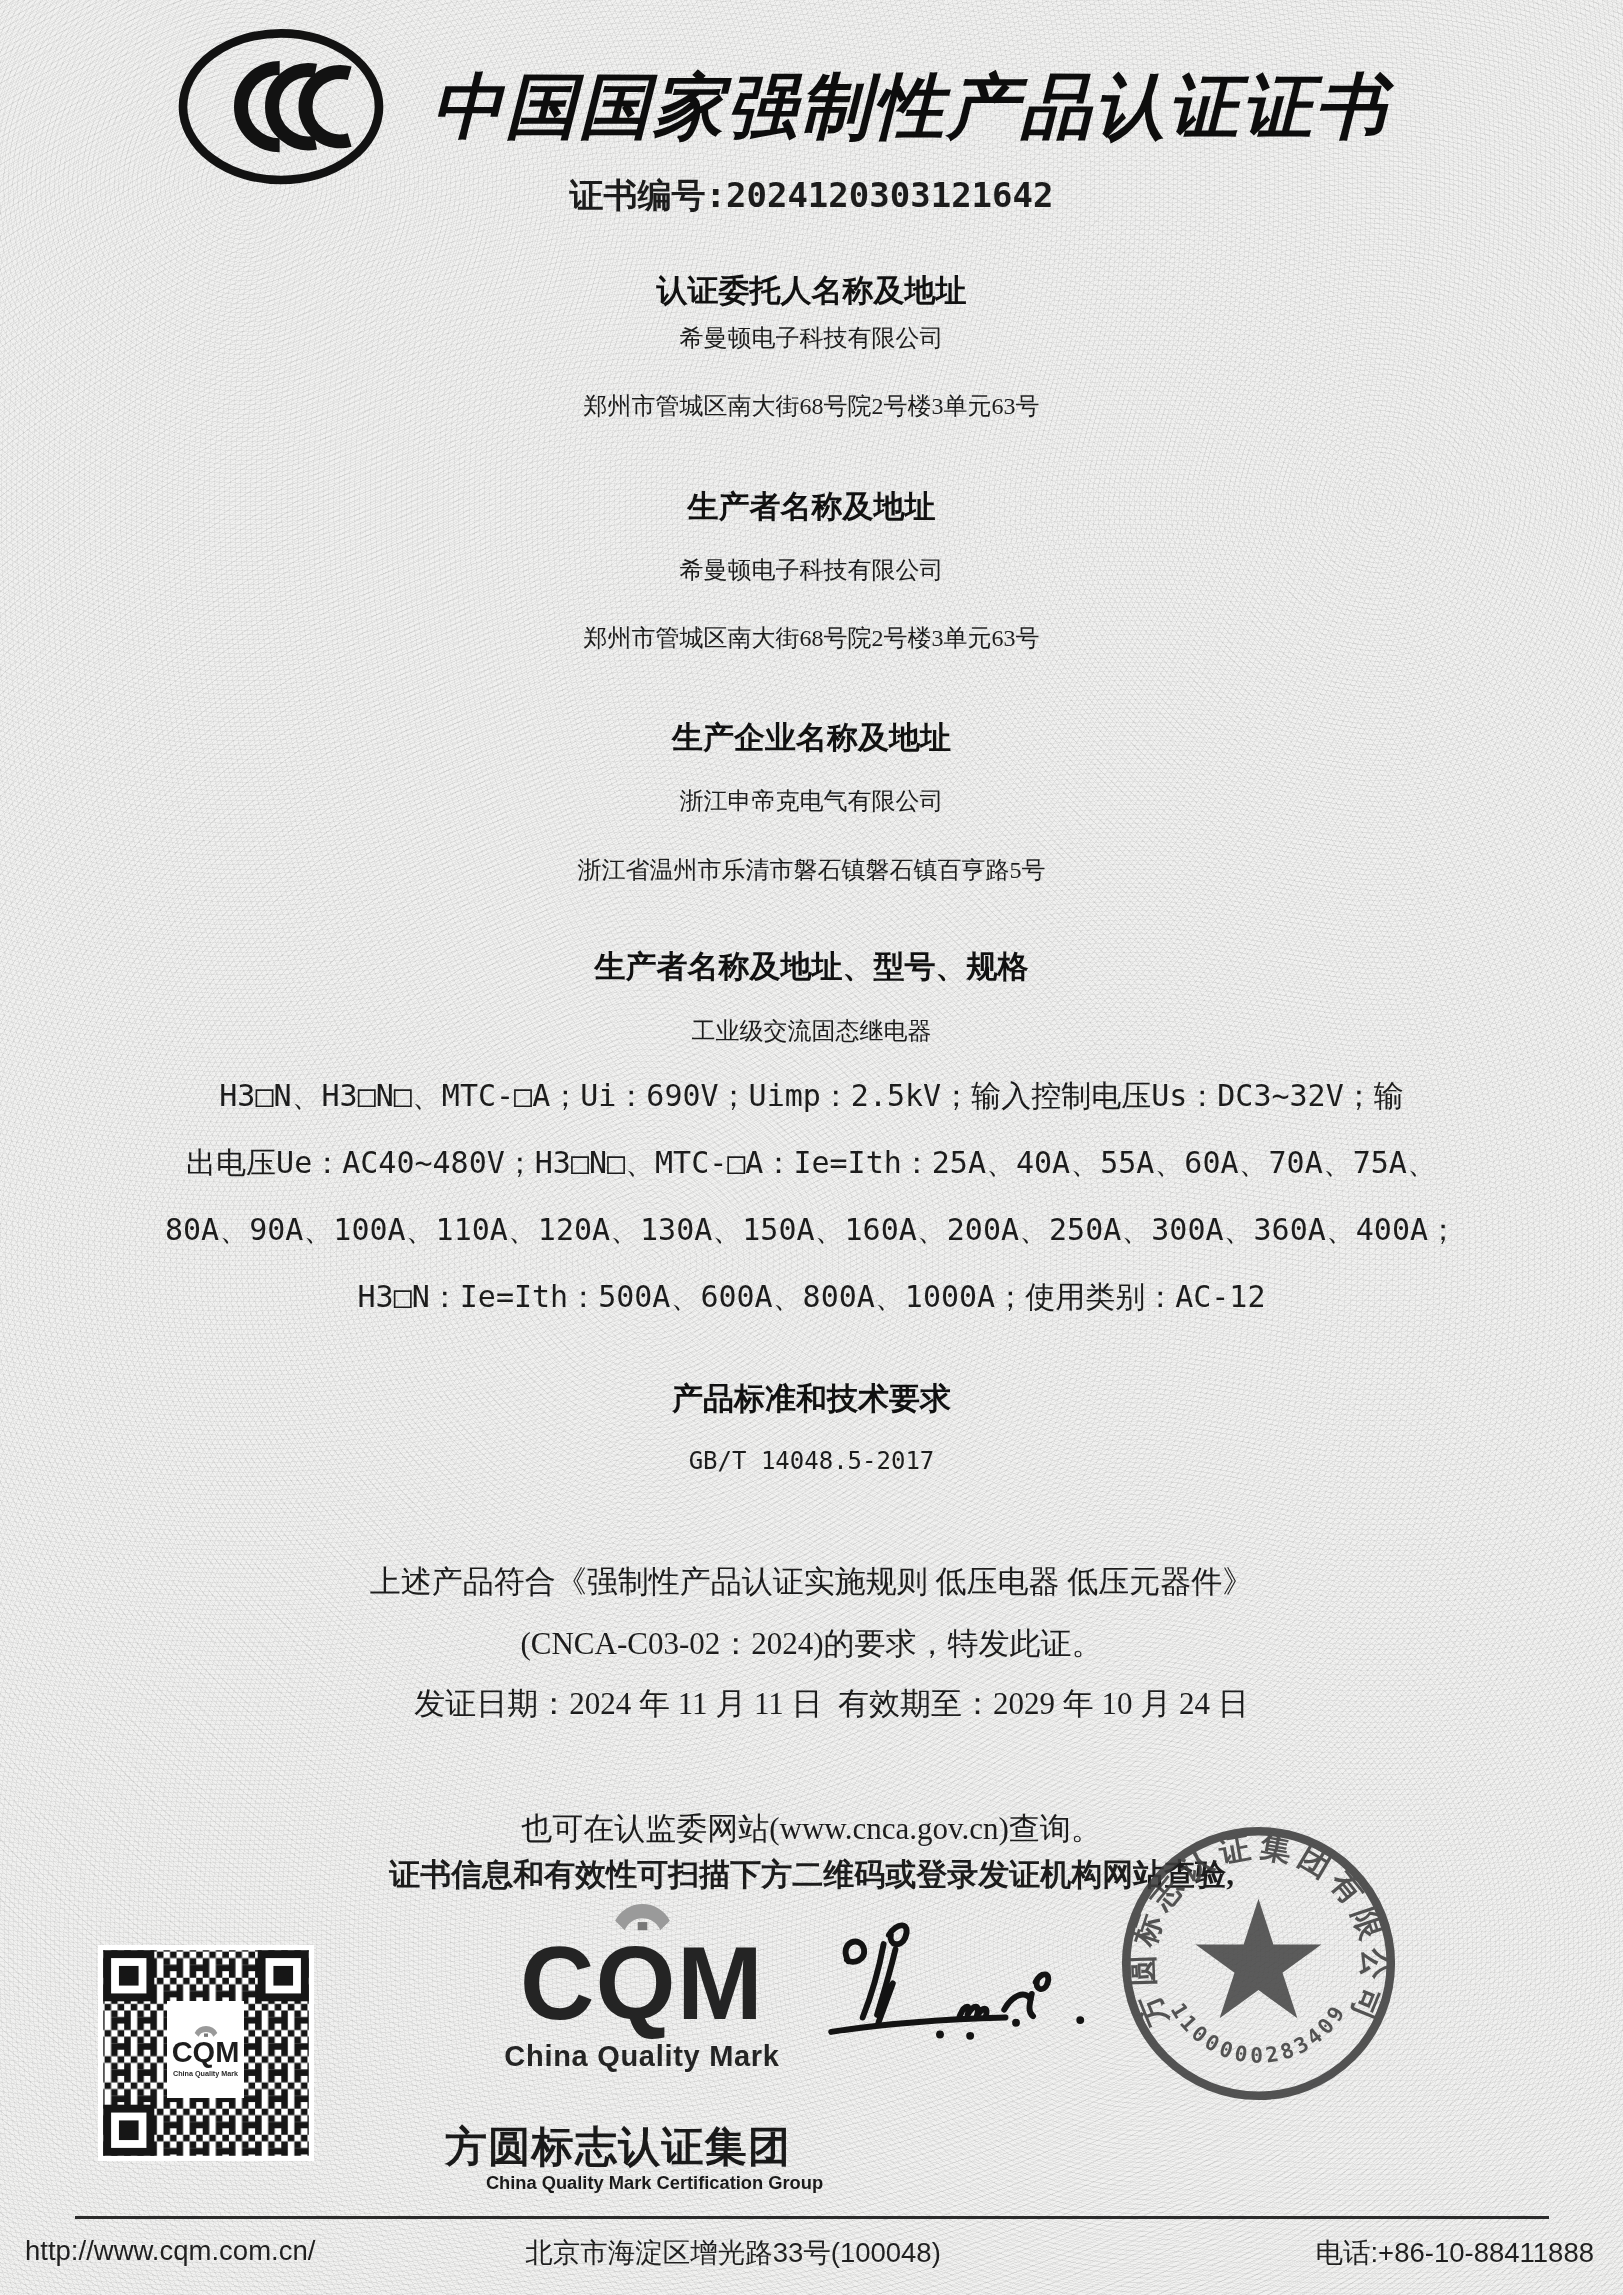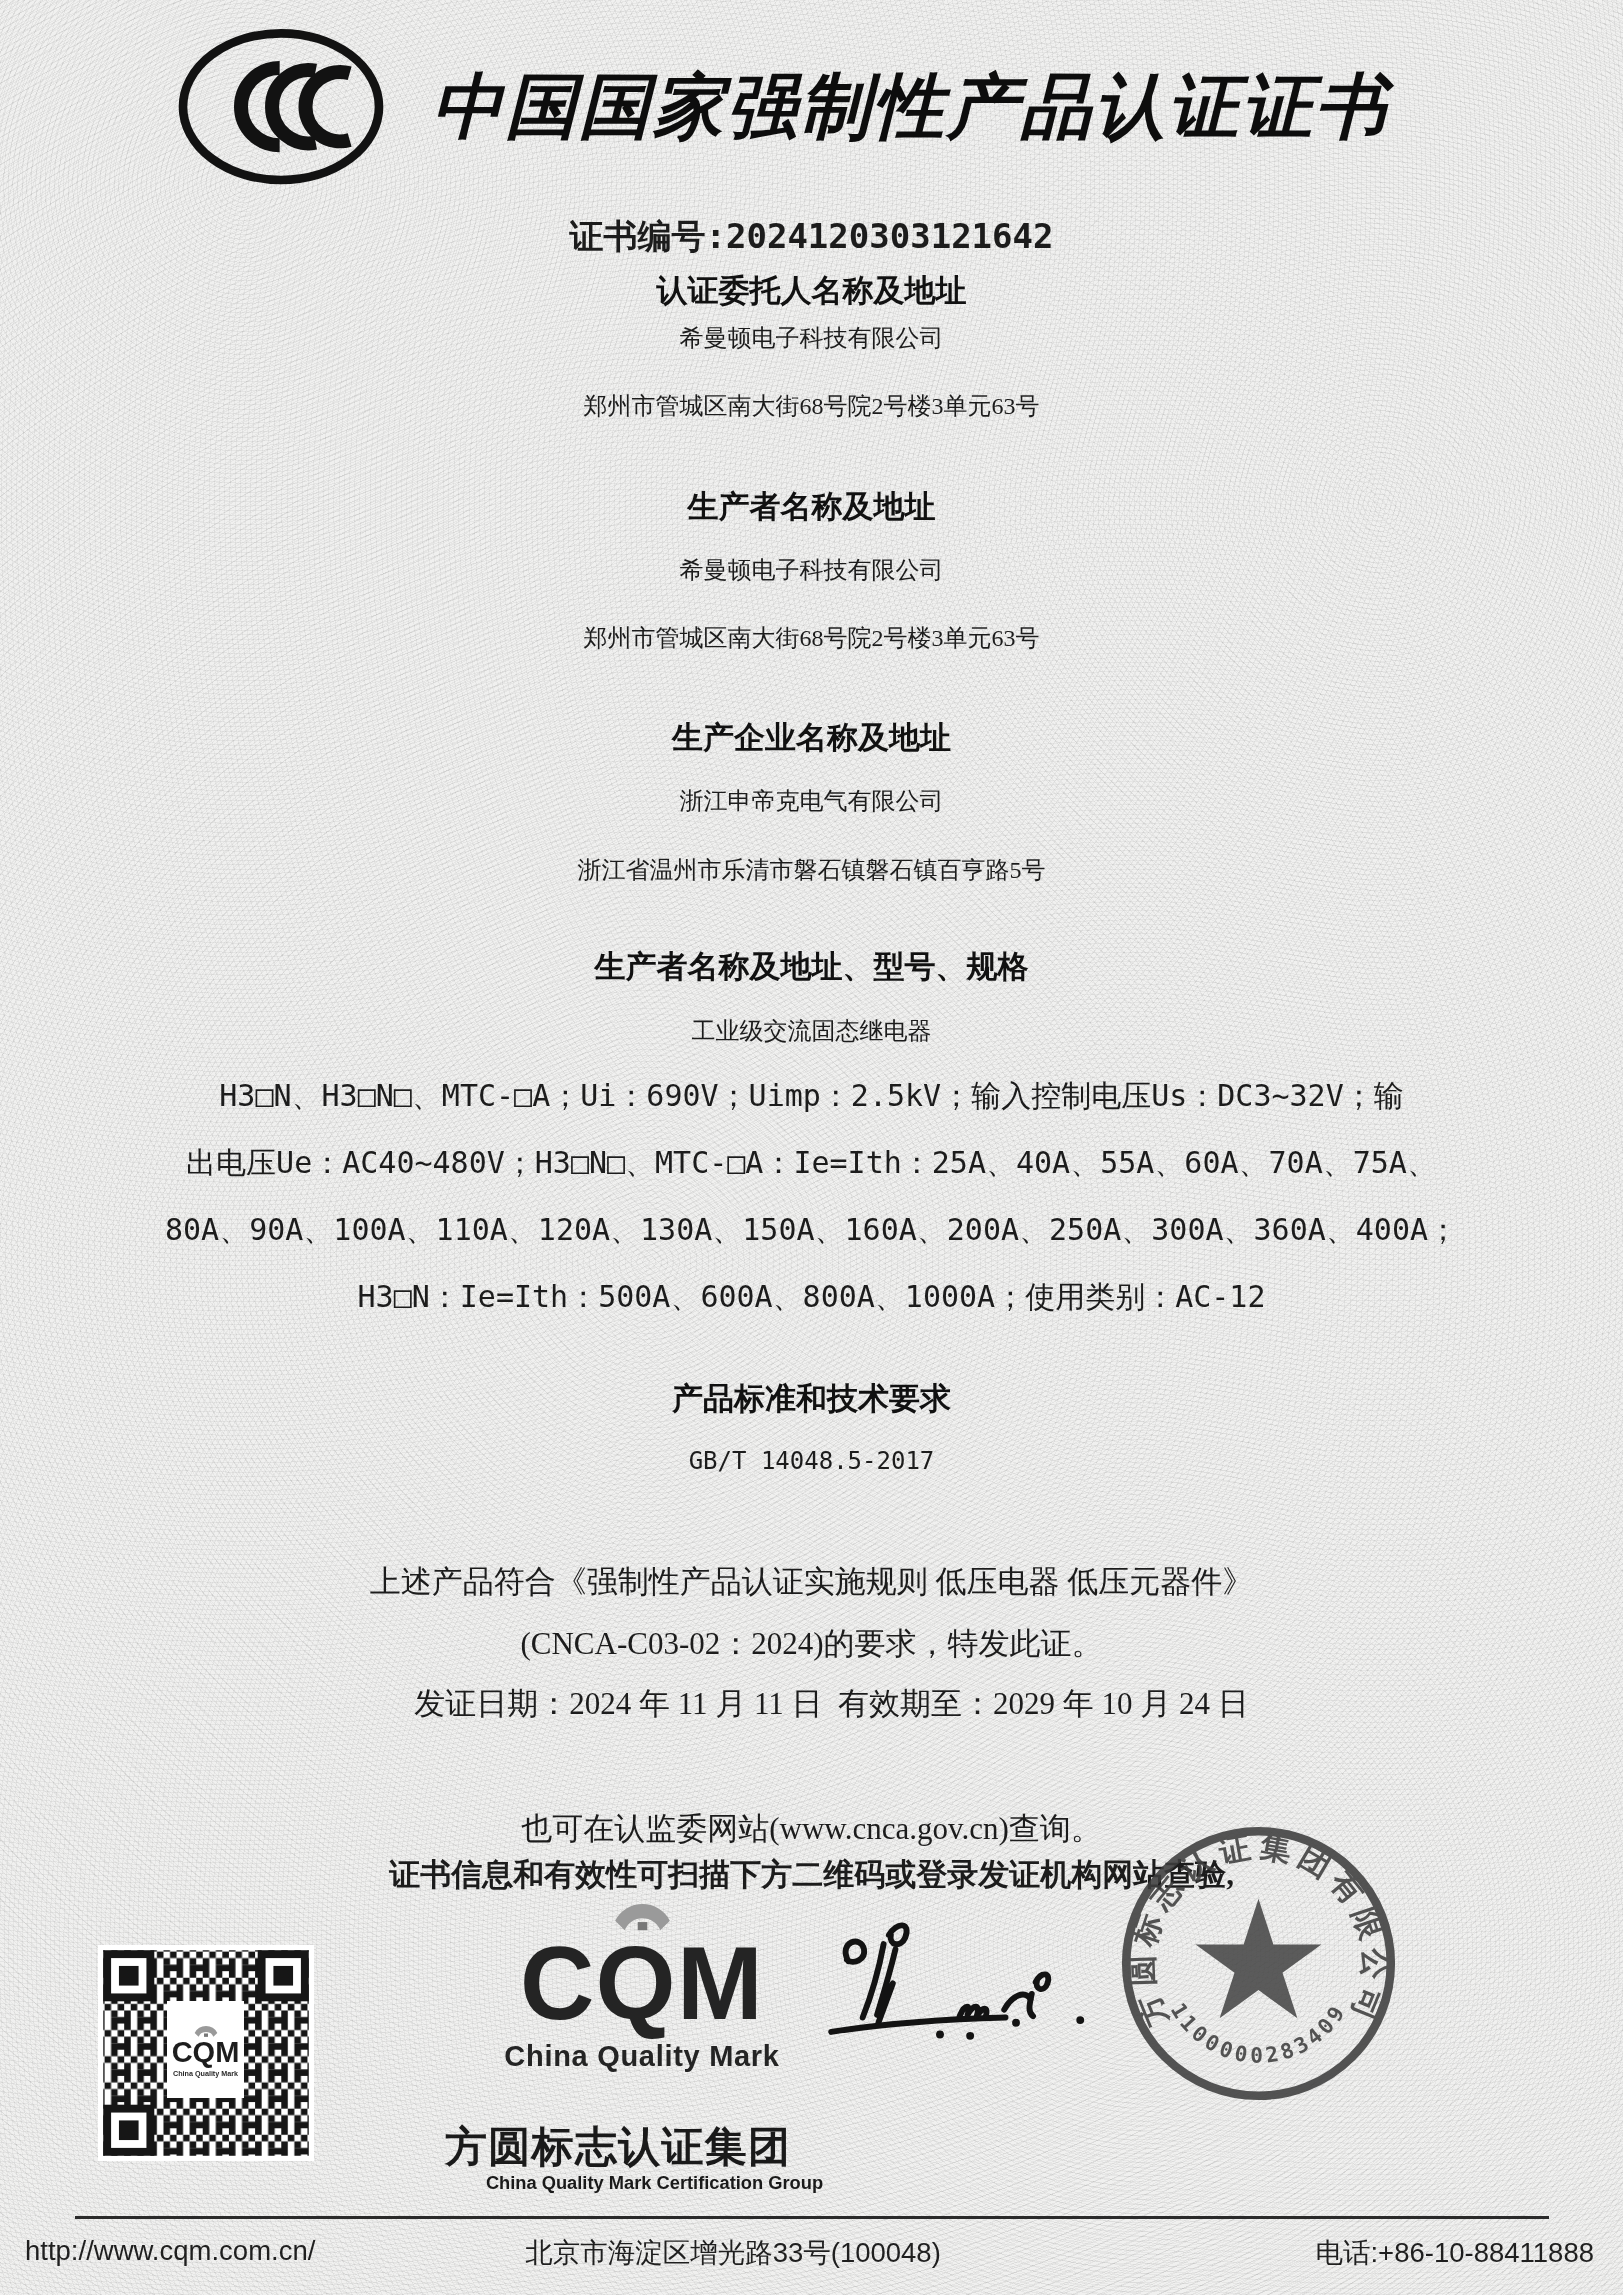--- a/index.html
+++ b/index.html
@@ -13,21 +13,21 @@
       repeating-radial-gradient(circle at 40% 55%, rgba(40,40,40,.05) 0 1px, rgba(0,0,0,0) 1px 5.9px),
       repeating-radial-gradient(circle at 70% 85%, rgba(40,40,40,.05) 0 1px, rgba(0,0,0,0) 1px 4.6px);
   }
   .abs{position:absolute;}
   .center{position:absolute;left:0;right:0;text-align:center;white-space:nowrap;}
   .heading{font-weight:bold;font-size:31px;font-family:"Liberation Serif",serif;color:#111;}
   .value{font-size:24px;}
   .mono{font-family:"DejaVu Sans Mono",monospace;}
   #page-title{font-weight:bold;font-size:71px;letter-spacing:2.6px;color:#0d0d0d;
     font-family:"Liberation Sans",sans-serif;font-style:italic;}
-  #cert-no{font-size:34px;font-weight:bold;margin-top:41px;}
+  #cert-no{font-size:34px;font-weight:bold;}
   .spec-line{font-size:30px;line-height:67px;}
   .stmt{font-size:31px;}
   #qr-block{background:#fff;}
   #qr-center-label{
     position:absolute;left:69px;top:56px;width:77px;height:97px;background:#fff;
     display:flex;flex-direction:column;align-items:center;justify-content:center;
     font-family:"Liberation Sans",sans-serif;
   }
   #qr-center-brand{font-size:29px;font-weight:800;color:#1d1d1d;line-height:29px;}
   #qr-center-tag{font-size:7.2px;font-weight:bold;color:#2a2a2a;margin-top:2.6px;white-space:nowrap;}

